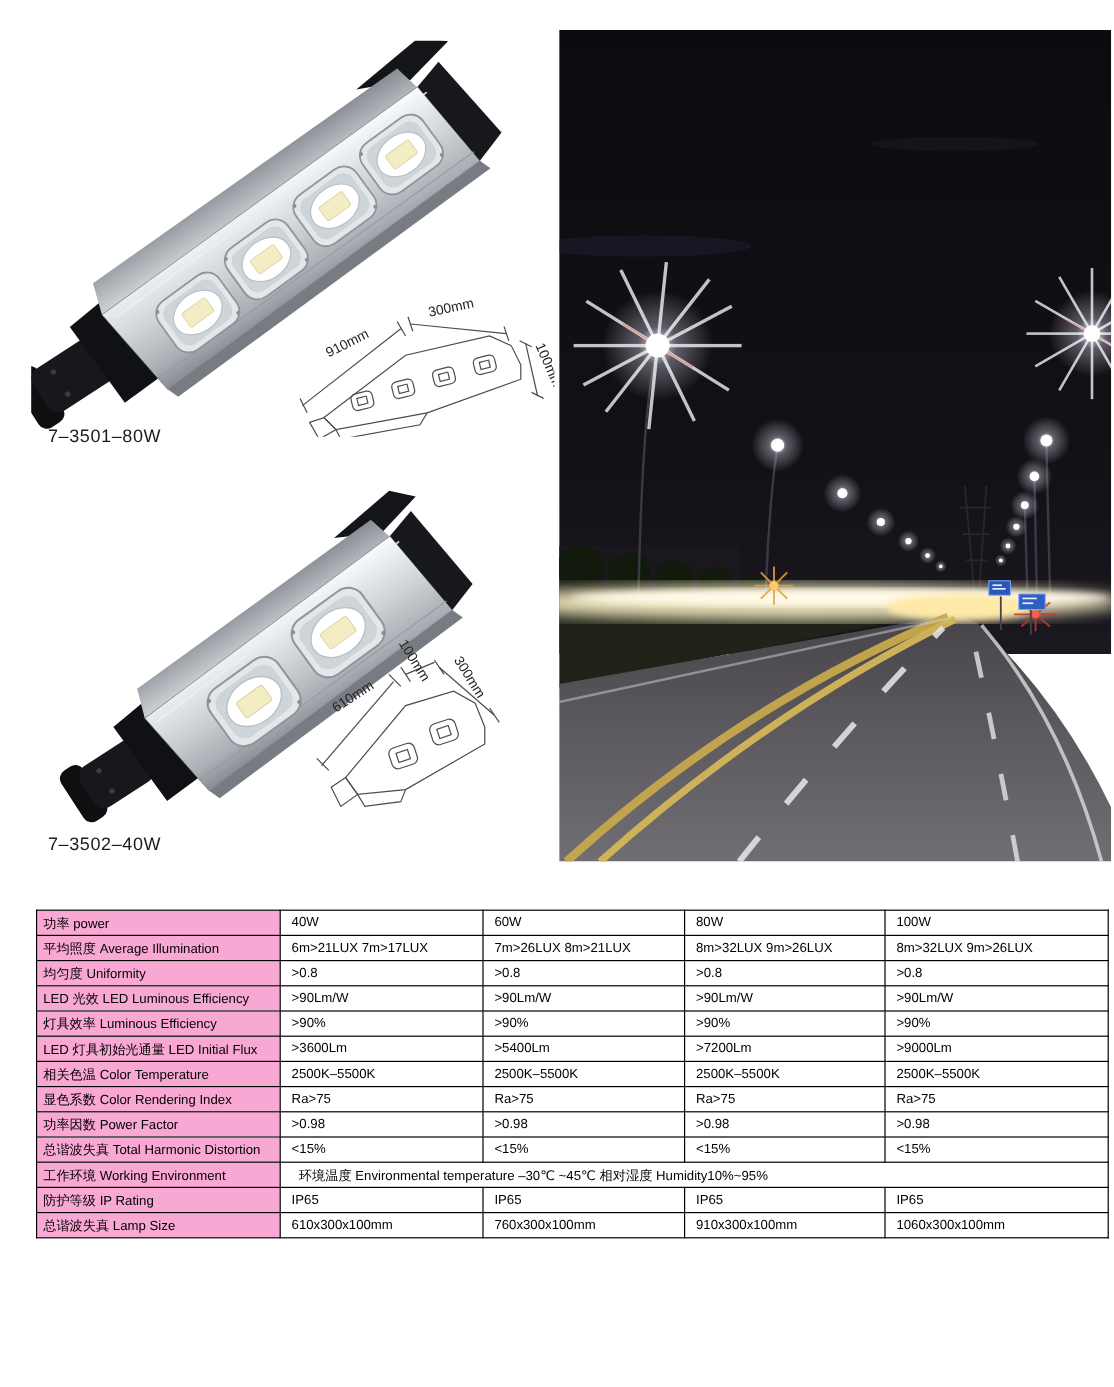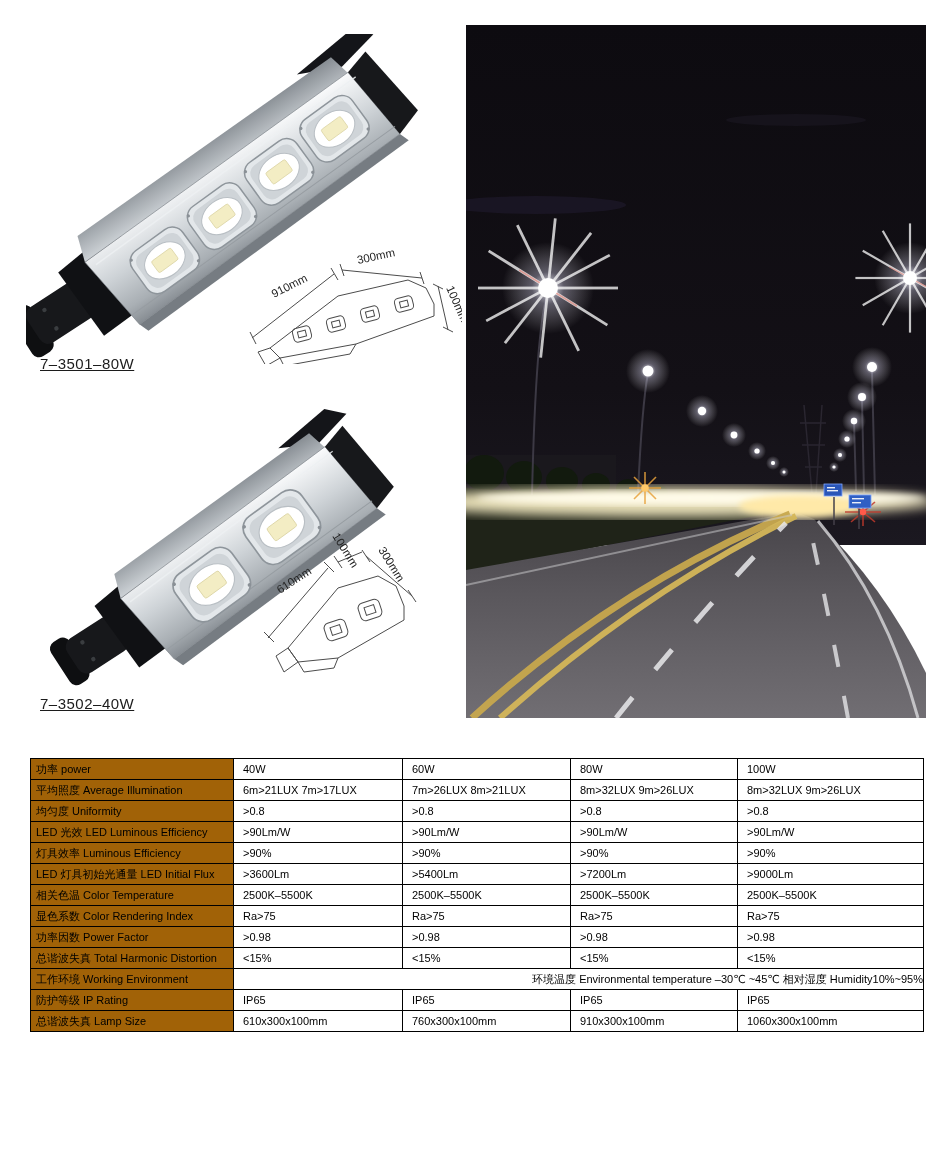--- a/index.html
+++ b/index.html
@@ -1,26 +1,26 @@
 <!DOCTYPE html>
 <html><head>
 <meta charset="utf-8">
 <style>
   html,body{margin:0;padding:0;background:#ffffff;}
   body{font-family:"Liberation Sans","DejaVu Sans",sans-serif;}
   .page{position:relative;width:928px;height:1156px;background:#ffffff;overflow:hidden;}
   .abs{position:absolute;}
-  .model-label{position:absolute;font-size:15px;color:#1c1c1c;letter-spacing:.5px;text-decoration:underline;}
+  .model-label{position:absolute;font-size:15px;color:#1c1c1c;letter-spacing:.5px;}
   
   .spec-table{position:absolute;left:30px;top:758px;border-collapse:collapse;table-layout:fixed;width:893px;}
   .spec-table td{border:1px solid #000;height:20px;font-size:11px;color:#000;
                  padding:0 0 0 6px;white-space:nowrap;overflow:hidden;vertical-align:middle;}
-  .spec-table td.lab{background:#a16207;padding-left:5px;}
+  .spec-table td.lab{background:#f9a8d4;padding-left:5px;}
   .spec-table td.val{background:#ffffff;padding-left:9px;}
-  .spec-table td.span{text-align:right;padding-left:0;}
+  .spec-table td.span{text-align:left;padding-left:15px;}
   svg text{font-family:"Liberation Sans","DejaVu Sans",sans-serif;}
 </style>
 </head>
 <body>
 
 <div class="page">
 
   <svg class="abs" style="left:26px;top:34px" width="436" height="330" viewBox="0 0 436 330">
     <defs>
       <linearGradient id="alu1" x1="0" y1="0" x2="0" y2="1">

